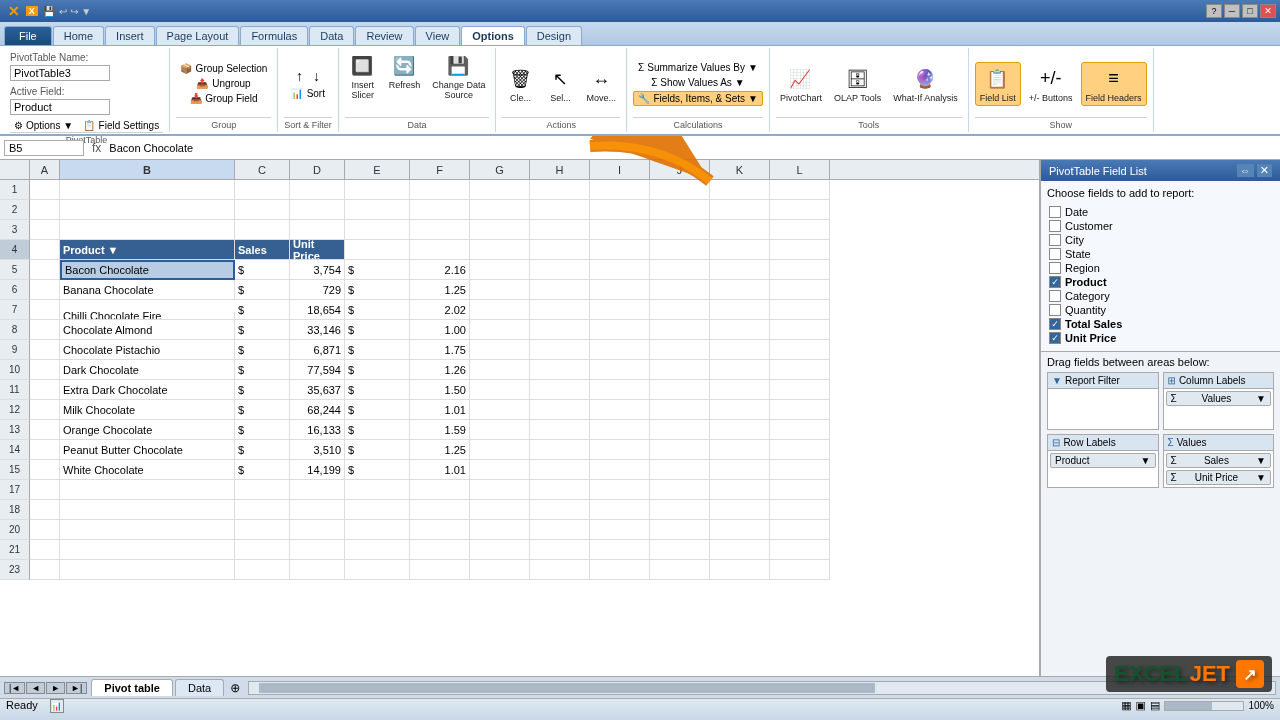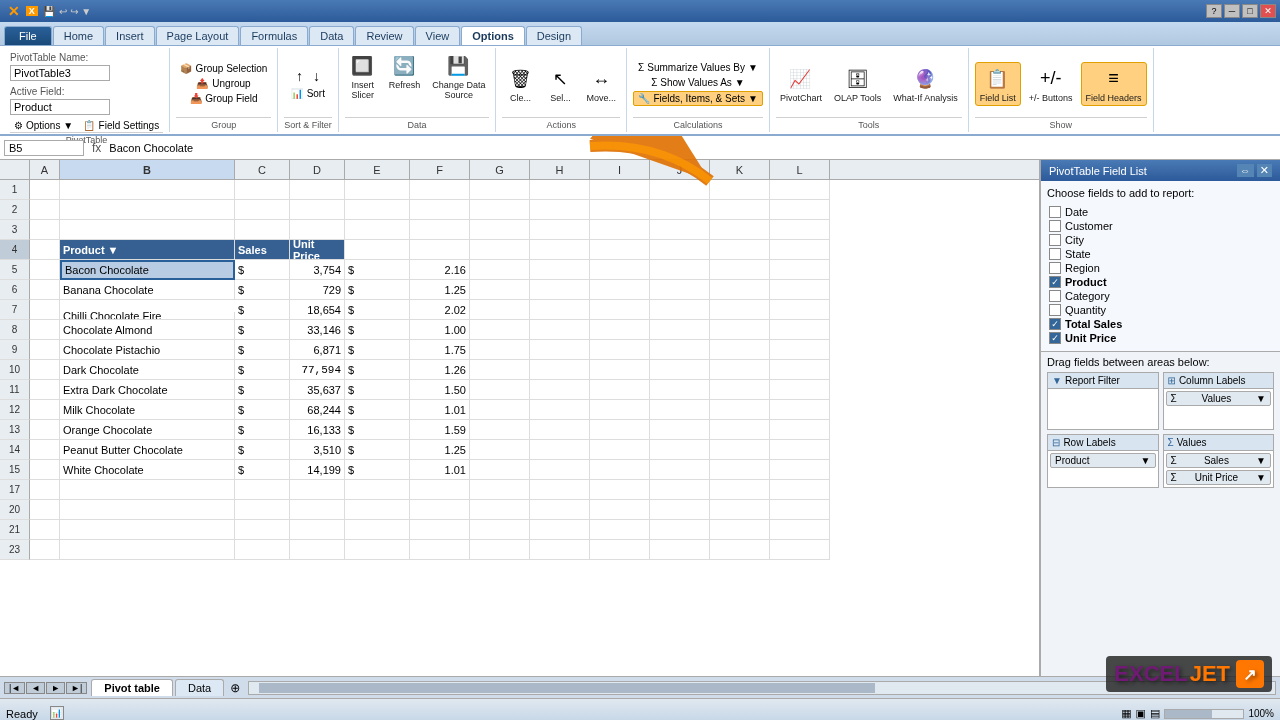--- a/index.html
+++ b/index.html
@@ -39,21 +39,21 @@
     .row-header { width: 30px; min-width: 30px; border-right: 1px solid #aaa; border-bottom: 1px solid #ddd; display: flex; align-items: center; justify-content: center; font-size: 10px; color: #333; background: #e8edf2; }
     #grid { display: flex; flex-direction: column; }
     .grid-row { display: flex; height: 20px; }
     .grid-cell { border-right: 1px solid #ddd; border-bottom: 1px solid #ddd; padding: 1px 3px; font-size: 11px; display: flex; align-items: center; overflow: hidden; background: white; }
     .field-checkbox-row { display: flex; align-items: center; gap: 4px; padding: 1px 2px; font-size: 11px; cursor: pointer; }
     .field-cb { width: 12px; height: 12px; border: 1px solid #888; background: white; display: flex; align-items: center; justify-content: center; }
     .field-cb.checked { background: #336699; }
     .field-cb.checked::after { content: '✓'; color: white; font-size: 9px; }
 
     
-    #status-bar { background: linear-gradient(to bottom, #e0e8f0, #c8d8e8); border-top: 1px solid #aaa; height: 22px; display: flex; align-items: flex-end; padding: 0 6px; gap: 8px; font-size: 11px; }
+    #status-bar { background: linear-gradient(to bottom, #e0e8f0, #c8d8e8); border-top: 1px solid #aaa; height: 22px; display: flex; align-items: flex-start; padding: 0 6px; gap: 8px; font-size: 11px; }
     .sheet-tab { padding: 2px 12px; font-size: 11px; border: 1px solid #aaa; border-bottom: none; background: #dce9f5; cursor: pointer; border-radius: 3px 3px 0 0; margin-right: 2px; }
     .sheet-tab.active { background: white; font-weight: bold; }
 
     
     #arrow-overlay { position: absolute; top: 55px; left: 580px; width: 160px; height: 70px; pointer-events: none; z-index: 100; }
 
     
     #watermark { position: absolute; bottom: 30px; right: 10px; font-size: 28px; font-weight: 900; color: rgba(255,255,255,0.9); text-shadow: 2px 2px 4px rgba(0,0,0,0.5); z-index: 200; }
   </style>
 </head>
@@ -391,21 +391,21 @@
           <div class="grid-cell" style="width: 60px; min-width: 60px;"></div>
           <div class="grid-cell" style="width: 60px; min-width: 60px;"></div>
           <div class="grid-cell" style="width: 60px; min-width: 60px;"></div>
           <div class="grid-cell" style="width: 60px; min-width: 60px;"></div>
         </div>
         <div class="grid-row">
           <div class="row-header" style="width: 30px; min-width: 30px;">10</div>
           <div class="grid-cell" style="width: 30px; min-width: 30px;"></div>
           <div class="grid-cell" style="width: 175px; min-width: 175px;">Dark Chocolate</div>
           <div class="grid-cell" style="width: 55px; min-width: 55px;">$</div>
-          <div class="grid-cell" style="width: 55px; min-width: 55px; justify-content: flex-end; font-family: Liberation Mono, monospace;">77,594</div>
+          <div class="grid-cell" style="width: 55px; min-width: 55px; justify-content: flex-end;">77,594</div>
           <div class="grid-cell" style="width: 65px; min-width: 65px;">$</div>
           <div class="grid-cell" style="width: 60px; min-width: 60px; justify-content: flex-end;">1.26</div>
           <div class="grid-cell" style="width: 60px; min-width: 60px;"></div>
           <div class="grid-cell" style="width: 60px; min-width: 60px;"></div>
           <div class="grid-cell" style="width: 60px; min-width: 60px;"></div>
           <div class="grid-cell" style="width: 60px; min-width: 60px;"></div>
           <div class="grid-cell" style="width: 60px; min-width: 60px;"></div>
           <div class="grid-cell" style="width: 60px; min-width: 60px;"></div>
         </div>
         <div class="grid-row">
@@ -478,20 +478,35 @@
           <div class="grid-cell" style="width: 60px; min-width: 60px; justify-content: flex-end;">1.01</div>
           <div class="grid-cell" style="width: 60px; min-width: 60px;"></div>
           <div class="grid-cell" style="width: 60px; min-width: 60px;"></div>
           <div class="grid-cell" style="width: 60px; min-width: 60px;"></div>
           <div class="grid-cell" style="width: 60px; min-width: 60px;"></div>
           <div class="grid-cell" style="width: 60px; min-width: 60px;"></div>
           <div class="grid-cell" style="width: 60px; min-width: 60px;"></div>
         </div>
         <div class="grid-row">
           <div class="row-header" style="width: 30px; min-width: 30px;">17</div>
+          <div class="grid-cell" style="width: 30px; min-width: 30px;"></div>
+          <div class="grid-cell" style="width: 175px; min-width: 175px;"></div>
+          <div class="grid-cell" style="width: 55px; min-width: 55px;"></div>
+          <div class="grid-cell" style="width: 55px; min-width: 55px;"></div>
+          <div class="grid-cell" style="width: 65px; min-width: 65px;"></div>
+          <div class="grid-cell" style="width: 60px; min-width: 60px;"></div>
+          <div class="grid-cell" style="width: 60px; min-width: 60px;"></div>
+          <div class="grid-cell" style="width: 60px; min-width: 60px;"></div>
+          <div class="grid-cell" style="width: 60px; min-width: 60px;"></div>
+          <div class="grid-cell" style="width: 60px; min-width: 60px;"></div>
+          <div class="grid-cell" style="width: 60px; min-width: 60px;"></div>
+          <div class="grid-cell" style="width: 60px; min-width: 60px;"></div>
+        </div>
+        <div class="grid-row">
+          <div class="row-header" style="width: 30px; min-width: 30px;">18</div>
           <div class="grid-cell" style="width: 30px; min-width: 30px;"></div>
           <div class="grid-cell" style="width: 175px; min-width: 175px;"></div>
           <div class="grid-cell" style="width: 55px; min-width: 55px;"></div>
           <div class="grid-cell" style="width: 55px; min-width: 55px;"></div>
           <div class="grid-cell" style="width: 65px; min-width: 65px;"></div>
           <div class="grid-cell" style="width: 60px; min-width: 60px;"></div>
           <div class="grid-cell" style="width: 60px; min-width: 60px;"></div>
           <div class="grid-cell" style="width: 60px; min-width: 60px;"></div>
           <div class="grid-cell" style="width: 60px; min-width: 60px;"></div>
           <div class="grid-cell" style="width: 60px; min-width: 60px;"></div>
@@ -702,19 +717,19 @@
         <polygon points="0 0, 10 3.5, 0 7" fill="#e07000"></polygon>
       </marker>
     </defs>
     <path d="M 10 10 Q 80 5 130 45" stroke="#e07000" stroke-width="12" fill="none" marker-end="url(#arrowhead)" opacity="0.9"></path>
     <path d="M 10 10 Q 80 5 130 45" stroke="#ff9a00" stroke-width="8" fill="none" opacity="0.7"></path>
   </svg>
 </div>
 
 <div id="watermark" style="position:absolute;bottom:28px;right:8px;z-index:200;">
   <div style="background:rgba(40,40,40,0.85);padding:4px 8px;border-radius:4px;display:flex;align-items:center;gap:2px;">
-    <span style="color:#701a75;font-size:22px;font-weight:900;font-family:Arial Black,sans-serif;">EXCEL</span>
+    <span style="color:#14532d;font-size:22px;font-weight:900;font-family:Arial Black,sans-serif;">EXCEL</span>
     <span style="color:#ff7700;font-size:22px;font-weight:900;font-family:Arial Black,sans-serif;">JET</span>
     <div style="background:#ff7700;width:28px;height:28px;border-radius:4px;display:flex;align-items:center;justify-content:center;margin-left:4px;">
       <span style="color:white;font-size:16px;font-weight:bold;">↗</span>
     </div>
   </div>
 </div>
 
 </body></html>

